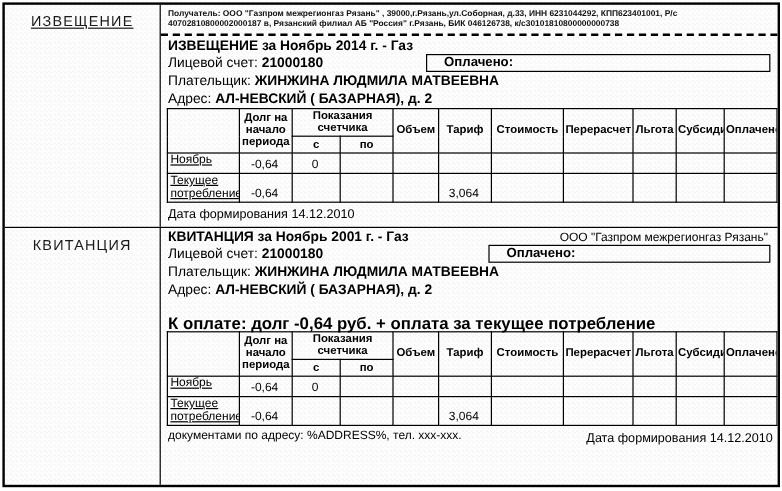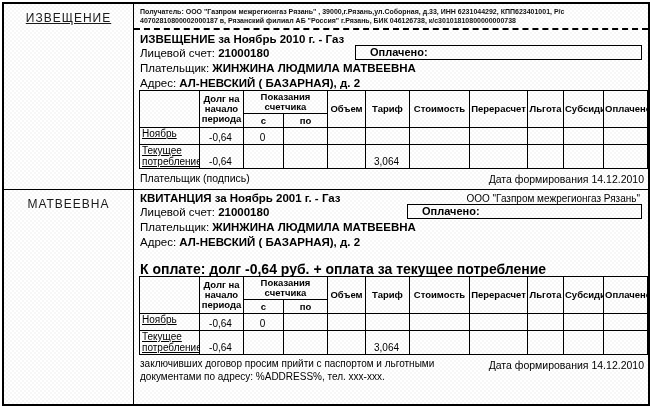--- a/index.html
+++ b/index.html
@@ -106,21 +106,21 @@
       <span class="side-label underlined">ИЗВЕЩЕНИЕ</span>
     </div>
     <div class="content">
       <div class="requisites">
         <div>Получатель: ООО "Газпром межрегионгаз Рязань" , 39000,г.Рязань,ул.Соборная, д.33, ИНН 6231044292, КПП623401001, Р/с</div>
         <div>40702810800002000187 в, Рязанский филиал АБ "Россия" г.Рязань, БИК 046126738, к/с30101810800000000738</div>
       </div>
       <div class="dashed"></div>
 
       <div class="title-line">
-        <span class="doc-title">ИЗВЕЩЕНИЕ за Ноябрь 2010 г. - Газ</span>
+        <span class="doc-title">ИЗВЕЩЕНИЕ за Ноябрь 2014 г. - Газ</span>
       </div>
 
       <div class="info-line">
         <span>Лицевой счет:</span>
         <span class="val">21000180</span>
         <span class="paid-box pos1"><span>Оплачено:</span></span>
       </div>
       <div class="info-line">
         <span>Плательщик:</span>
         <span class="val">ЖИНЖИНА ЛЮДМИЛА МАТВЕЕВНА</span>
@@ -184,29 +184,28 @@
           <td class="num"></td>
           <td class="num"></td>
           <td class="num"></td>
           <td class="num"></td>
           <td class="num"></td>
         </tr>
       </tbody>
         </table>
 
       <div class="footer-line">
-        <span>Плательщик (подпись)</span>
         <span class="gen-date">Дата формирования 14.12.2010</span>
       </div>
     </div>
   </div>
 
   <div class="section section-receipt">
     <div class="side">
-      <span class="side-label">МАТВЕЕВНА</span>
+      <span class="side-label">КВИТАНЦИЯ</span>
     </div>
     <div class="content">
 
       <div class="title-line">
         <span class="doc-title">КВИТАНЦИЯ за Ноябрь 2001 г. - Газ</span>
         <span class="company">ООО "Газпром межрегионгаз Рязань"</span>
       </div>
 
       <div class="info-line">
         <span>Лицевой счет:</span>
@@ -279,21 +278,20 @@
           <td class="num"></td>
           <td class="num"></td>
           <td class="num"></td>
           <td class="num"></td>
         </tr>
       </tbody>
         </table>
 
       <div class="footer-line">
         <div class="note">
-          <div>заключивших договор просим прийти с паспортом и льготными</div>
           <div>документами по адресу: %ADDRESS%, тел. xxx-xxx.</div>
         </div>
         <span class="gen-date">Дата формирования 14.12.2010</span>
       </div>
     </div>
   </div>
 
 </div>
 
 </body></html>

